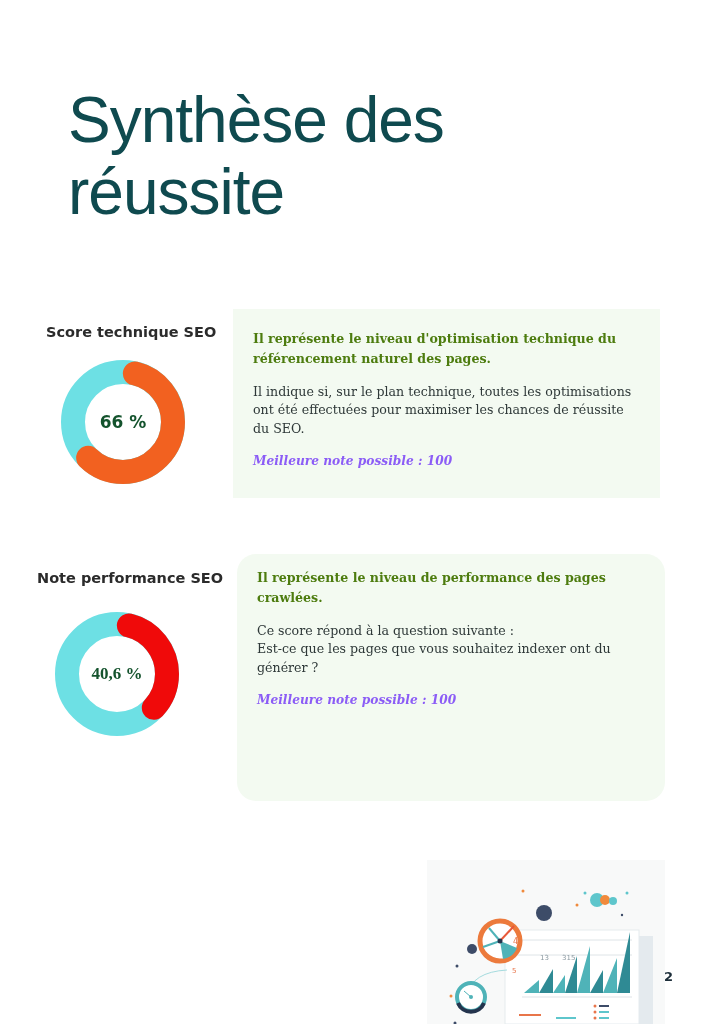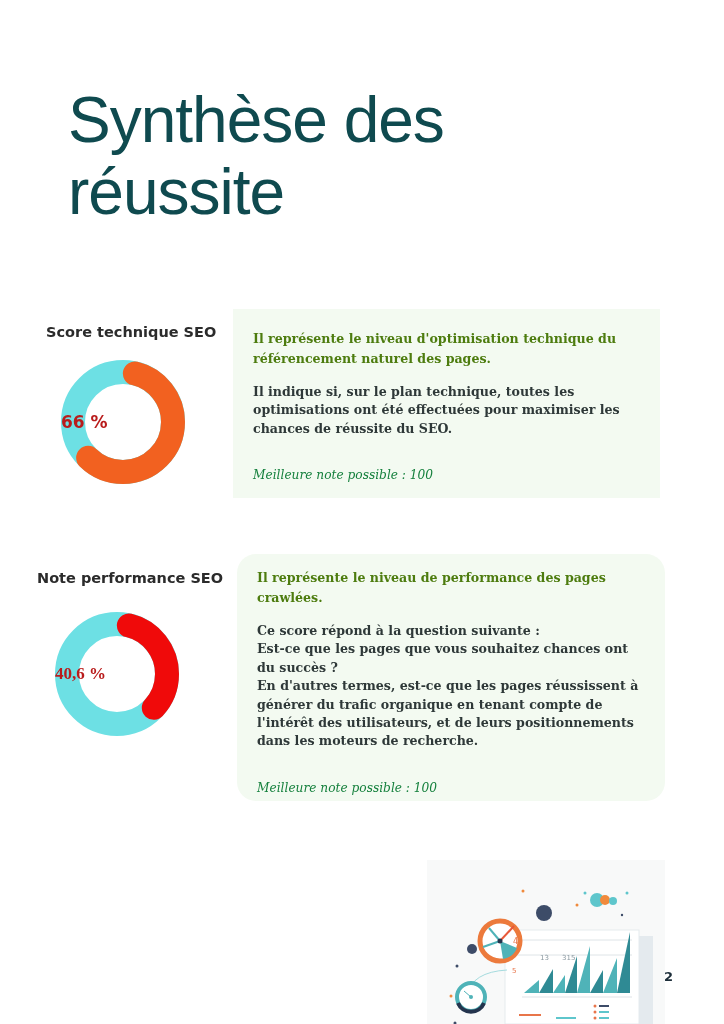--- a/index.html
+++ b/index.html
@@ -12,35 +12,35 @@
       font-family: Liberation Sans, sans-serif; font-weight: normal;
       font-size: 64px; line-height: 72px; color: #0f4a4f; letter-spacing: -1px;
     }
     .score-label {
       position: absolute; font-family: "DejaVu Sans", sans-serif; font-weight: bold;
       font-size: 14.5px; color: #2b2b2b; white-space: nowrap; text-align: center;
     }
     .donut { position: absolute; }
     .donut-value {
       position: absolute; left: 0; right: 0; top: 50%; transform: translateY(-50%);
-      font-weight: bold; color: #b91c1c;
+      text-align: center; font-weight: bold; color: #14532d;
     }
     .donut1 .donut-value { font-family: "DejaVu Sans", sans-serif; font-size: 17px; }
     .donut2 .donut-value { font-family: Liberation Serif, serif; font-size: 17px; }
     .panel {
       position: absolute; background: #f3faf1; box-sizing: border-box;
       padding: 20px 20px 20px 20px; color: #2e3b3b;
     }
     .panel p { margin: 0; }
     .panel .lead {
       font-family: "DejaVu Serif", serif; font-weight: bold; color: #4d7c0f;
       font-size: 12.6px; line-height: 20px;
     }
-    .panel .body { font-size: 12.6px; line-height: 18.4px; margin-top: 14px; color: #2e3838; font-weight: bold; }
-    .panel .note { font-style: italic; font-size: 12.2px; line-height: 18px; margin-top: 28px; color: #15803d; }
+    .panel .body { font-size: 12.6px; line-height: 18.4px; margin-top: 14px; color: #2e3838; }
+    .panel .note { font-style: italic; font-size: 12.2px; line-height: 18px; margin-top: 14px; color: #8b5cf6; font-weight: bold; }
     .panel .note span { display: block; }
     .illustration { position: absolute; left: 427px; top: 860px; width: 238px; height: 164px; background: #f8f9f9; }
     .page-number {
       position: absolute; left: 664px; top: 969px; font-family: "DejaVu Sans", sans-serif;
       font-weight: bold; font-size: 13px; color: #1d2e3a;
     }
   </style>
 </head>
 <body>
 
@@ -70,22 +70,21 @@
   <svg width="124" height="124" viewBox="0 0 124 124">
     <circle cx="62" cy="62" r="50" fill="none" stroke="#6de0e4" stroke-width="24"></circle>
     <circle id="arc2" cx="62" cy="62" r="50" fill="none" stroke="#f00a0a" stroke-width="24" stroke-linecap="round" transform="rotate(-90 62 62)" stroke-dasharray="103.54866173574561 314.1592653589793" stroke-dashoffset="-12"></circle>
   </svg>
   <div class="donut-value">40,6 %</div>
 </div>
 <div class="panel" style="left:237px; top:554px; width:428px; height:247px; padding-top:14px;border-radius:19px;">
   <p class="lead">Il représente le niveau de performance des pages crawlées.</p>
   <p class="body">
     <span style="display:block">Ce score répond à la question suivante :</span>
-    <span style="display:block">Est-ce que les pages que vous souhaitez chances ont du succès ?</span>
-    <span style="display:block">En d'autres termes, est-ce que les pages réussissent à générer du trafic organique en tenant compte de l'intérêt des utilisateurs, et de leurs positionnements dans les moteurs de recherche.</span>
+    <span style="display:block">Est-ce que les pages que vous souhaitez indexer ont du générer ?</span>
   </p>
   <p class="note">
     <span>Meilleure note possible : 100</span>
   </p>
 </div>
 
 <div class="illustration">
   <svg width="238" height="164" viewBox="0 0 238 164">
     <rect x="0" y="0" width="238" height="164" fill="#f8f9f9"></rect>
 

